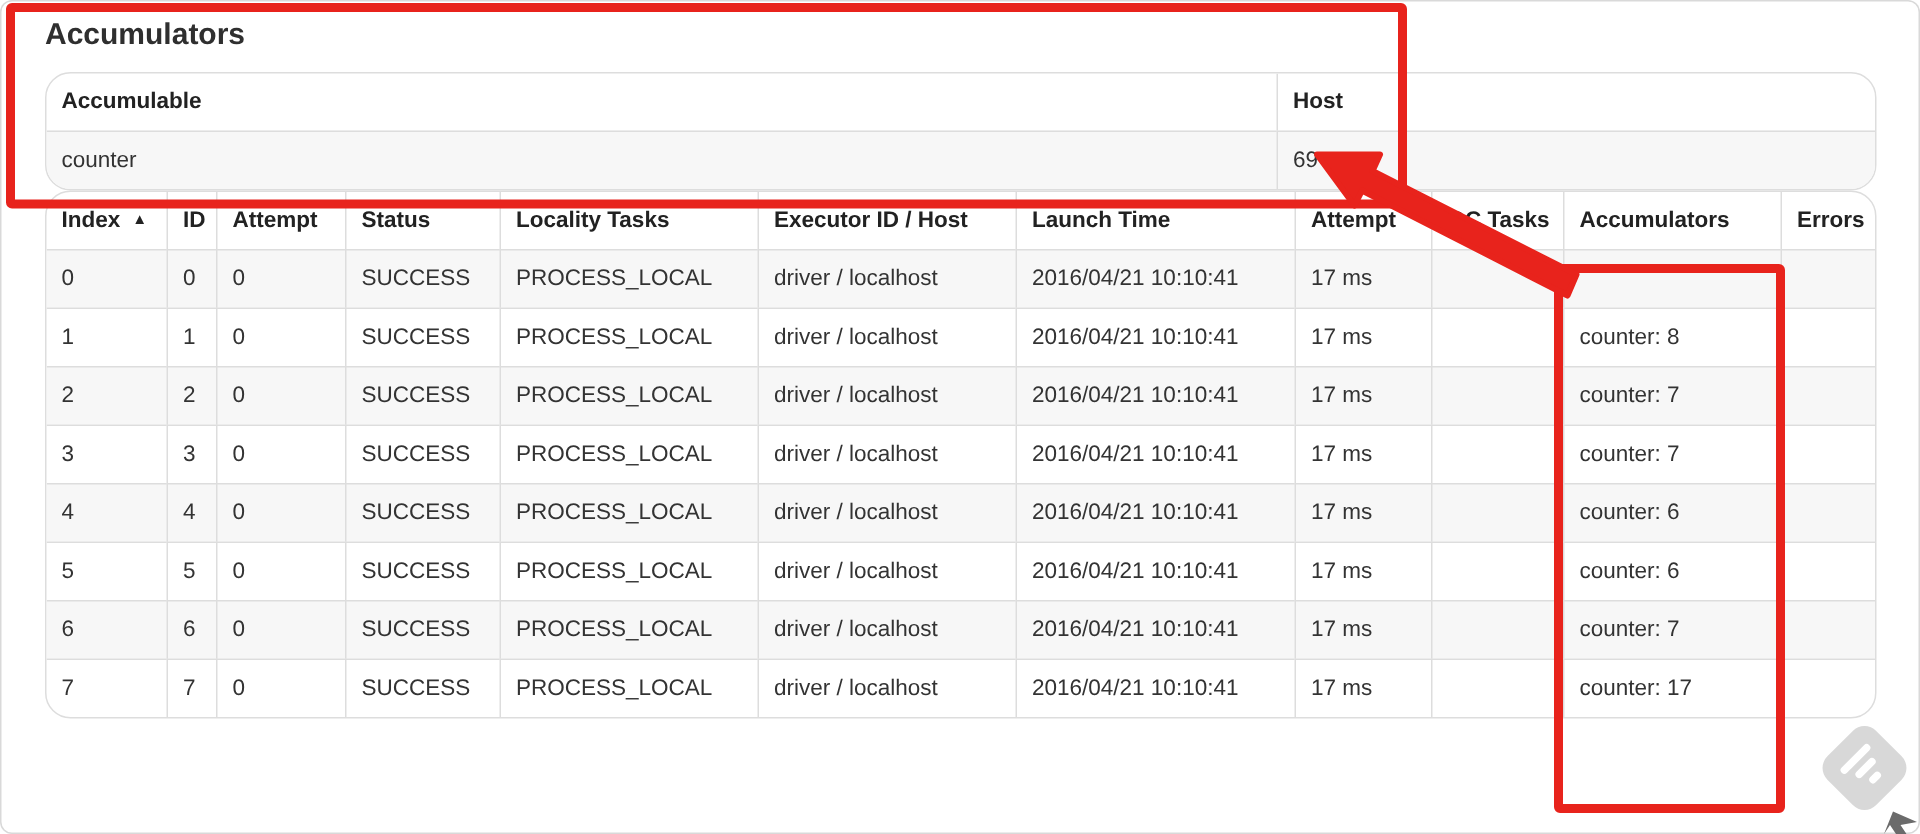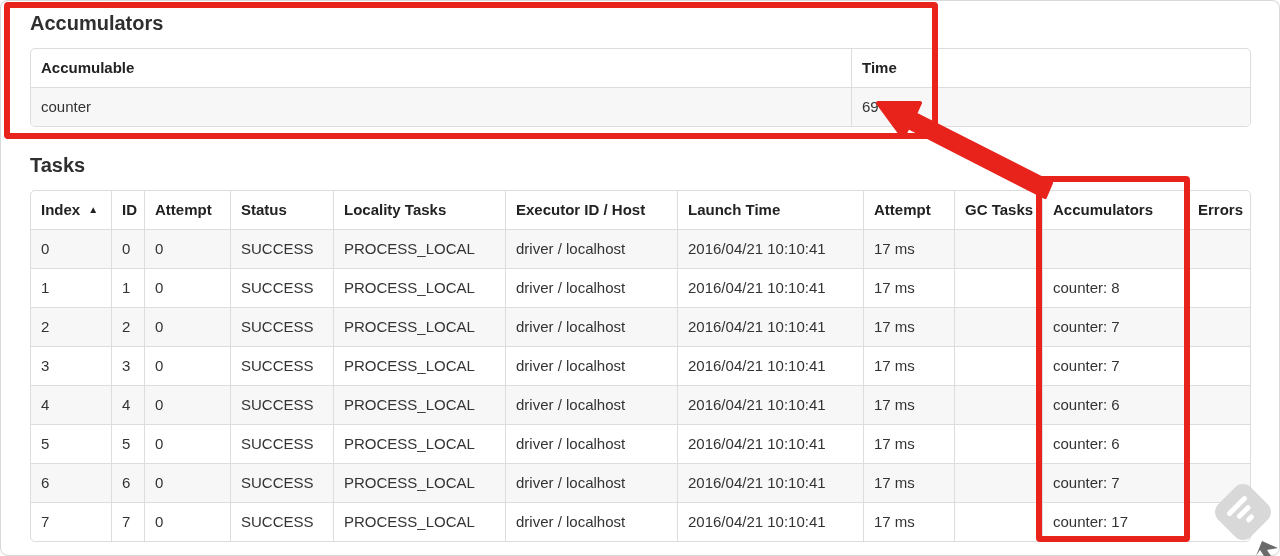--- a/index.html
+++ b/index.html
@@ -12,21 +12,21 @@
     position:absolute; inset:0; width:1280px; height:556px;
     border-radius:8px; box-shadow: inset 0 0 0 1px #d9d9d9; background:#fff;
   }
   .content { position:absolute; left:30px; top:0; width:1221px; }
   .section-title {
     font-size:20px; font-weight:bold; color:#2f2f2f;
     margin:12px 0 13px 0; line-height:23px;
   }
   .section-title.tasks { margin-top:27px; }
   .tablewrap {
-    border:1px solid #ddd; border-radius:5px; background:#fff; overflow:hidden;
+    border:1px solid #ddd; border-radius:17px; background:#fff; overflow:hidden;
   }
   table { width:100%; border-collapse:separate; border-spacing:0; table-layout:fixed; }
   th, td {
     font-size:15px; line-height:19px; padding:9px 10px 10px 10px;
     text-align:left; font-weight:normal; color:#333;
     border-left:1px solid #ddd; border-top:1px solid #ddd;
     overflow:hidden; white-space:nowrap;
   }
   th { font-weight:bold; color:#222; }
   th:first-child, td:first-child { border-left:none; }
@@ -68,33 +68,32 @@
 
     <div class="tablewrap">
       <table>
         <colgroup>
             <col style="width:820px">
             <col style="width:401px">
           </colgroup>
         <thead>
             <tr id="acc-head">
               <th>Accumulable</th>
-              <th>Time</th>
+              <th>Host</th>
             </tr>
           </thead>
         <tbody id="acc-body">
             <tr>
               <td>counter</td>
               <td>69</td>
             </tr>
           </tbody>
       </table>
     </div>
 
-    <div class="section-title tasks">Tasks</div>
 
     <div class="tablewrap">
       <table>
         <colgroup>
           <col style="width:80px">
             <col style="width:33px">
             <col style="width:86px">
           <col style="width:103px">
             <col style="width:172px">
             <col style="width:172px">

